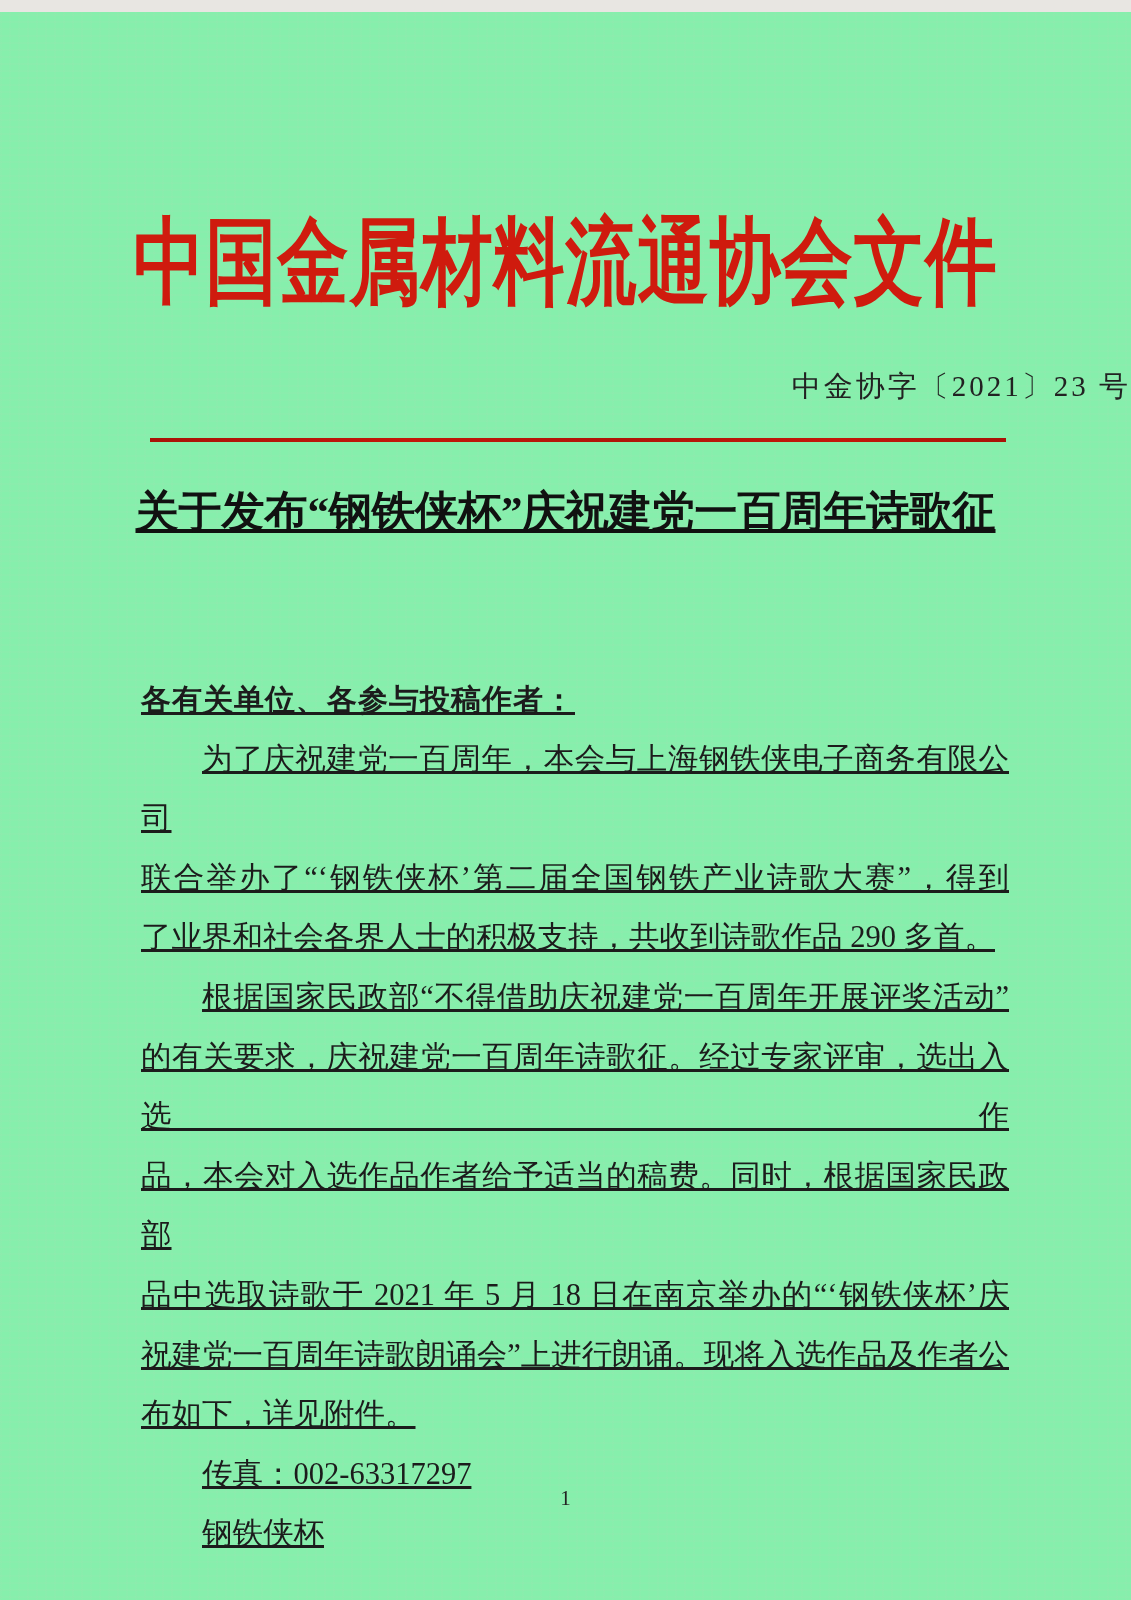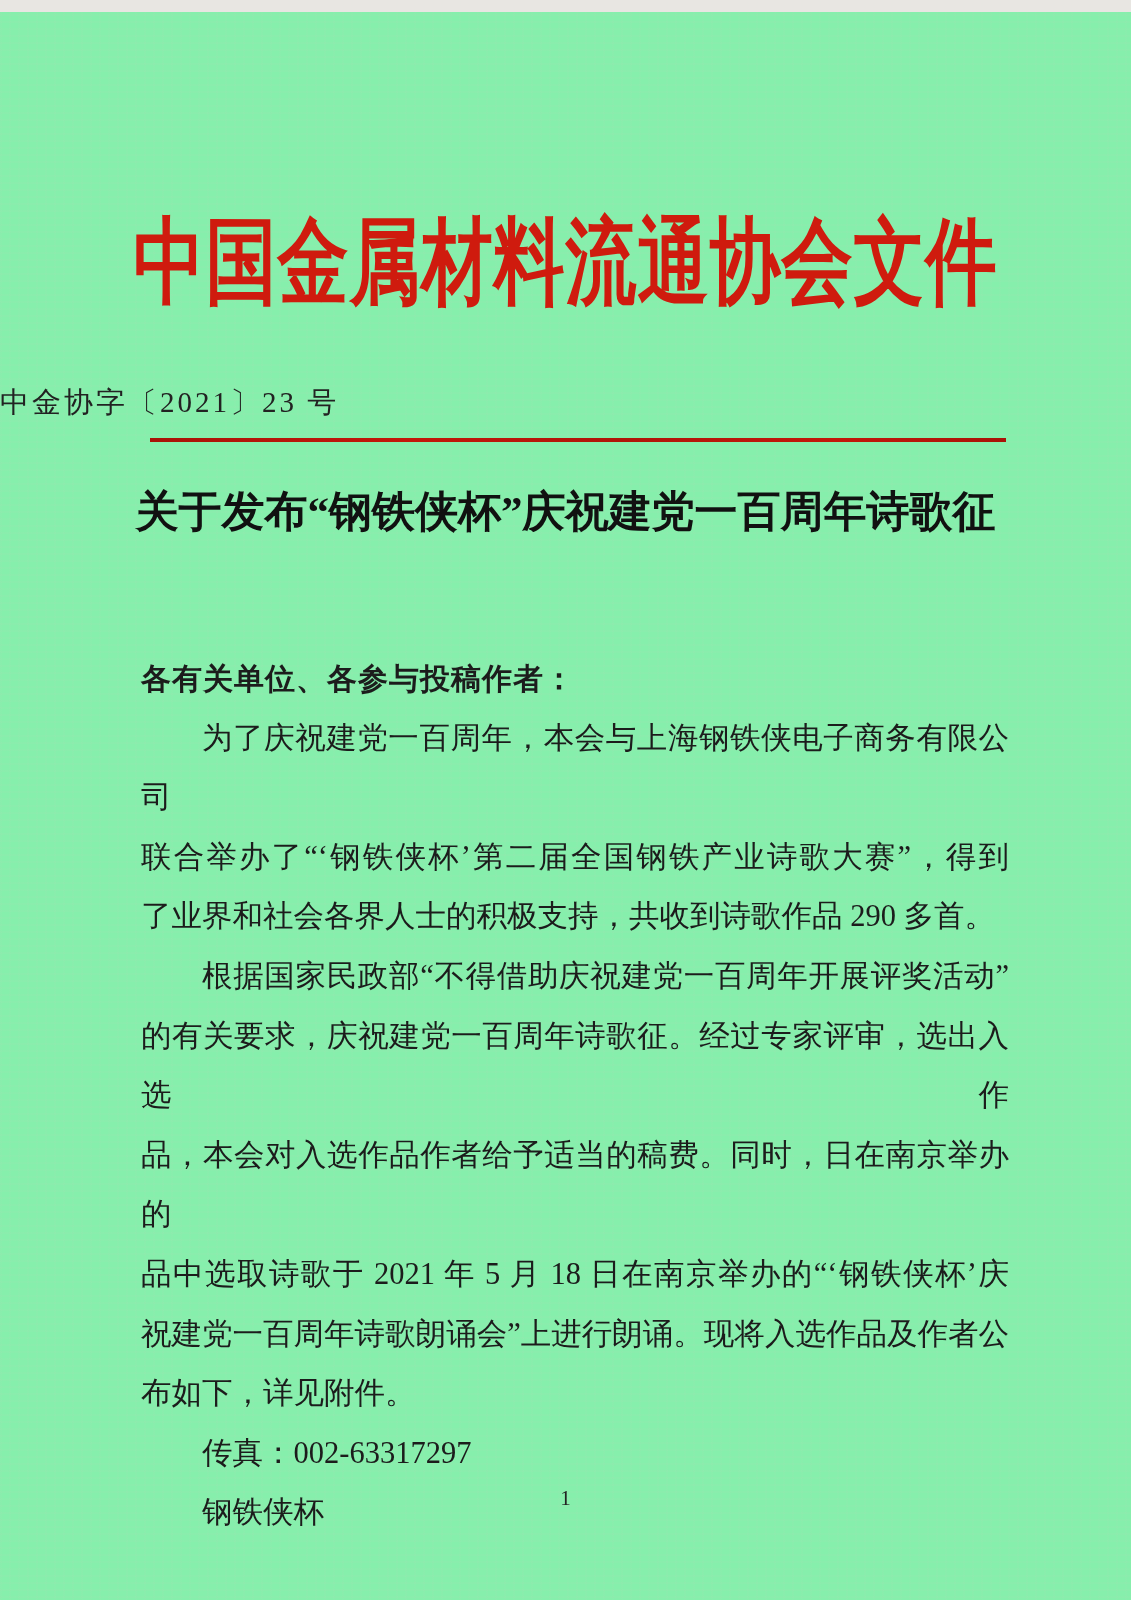--- a/index.html
+++ b/index.html
@@ -27,46 +27,46 @@
     text-align:center;
     font-weight:bold;
     font-size:71px;
     letter-spacing:1px;
     color:#cf1b0e;
     transform:scaleY(1.33);
     transform-origin:top center;
     white-space:nowrap;
   }
   .doc-number {
-    position:absolute; top:371px; left:0; width:100%;
-    text-align:left;
+    position:absolute; top:355px; left:0; width:100%;
+    text-align:right;
     font-size:29px;
     letter-spacing:3px;
     color:#222;
   }
   .red-line {
     position:absolute; top:426px; left:150px; width:856px; height:4px;
     background:linear-gradient(90deg,#a91207,#c4170b 30%,#b01408 55%,#c4170b 80%,#a91207);
   }
   .doc-title {
     position:absolute; top:459px; left:0; width:100%;
     text-align:center;
     font-weight:bold;
     font-size:43px;
     line-height:81px;
     color:#111;
     font-family:"Liberation Serif","DejaVu Serif",serif;
   }
   .body-block {
-    position:absolute; top:637px; left:141px; width:868px;
+    position:absolute; top:658px; left:141px; width:868px;
     font-size:30.5px;
     line-height:59.6px;
     color:#1c1c1c;
   }
-  .line { display:block; }
+  .line { display:block;text-decoration:underline; }
   .justify { text-align:justify; text-align-last:justify; }
   .indent { text-indent:61px; }
   .salutation {
     font-family:"Liberation Sans","DejaVu Sans",sans-serif;
     font-weight:bold;
     font-size:30px;
     letter-spacing:1px;
   }
   .contact-label {
     font-family:"Liberation Sans","DejaVu Sans",sans-serif;
@@ -97,21 +97,21 @@
   <div class="body-block">
 
     <span class="line salutation">各有关单位、各参与投稿作者：</span>
 
     <span class="line indent justify">为了庆祝建党一百周年，本会与上海钢铁侠电子商务有限公司</span>
     <span class="line justify">联合举办了“‘钢铁侠杯’第二届全国钢铁产业诗歌大赛”，得到</span>
     <span class="line">了业界和社会各界人士的积极支持，共收到诗歌作品 290 多首。</span>
 
     <span class="line indent justify">根据国家民政部“不得借助庆祝建党一百周年开展评奖活动”</span>
     <span class="line justify">的有关要求，庆祝建党一百周年诗歌征。经过专家评审，选出入选作</span>
-    <span class="line justify">品，本会对入选作品作者给予适当的稿费。同时，日在南京举办的</span>
+    <span class="line justify">品，本会对入选作品作者给予适当的稿费。同时，根据国家民政部</span>
     <span class="line justify">品中选取诗歌于 2021 年 5 月 18 日在南京举办的“‘钢铁侠杯’庆</span>
     <span class="line justify">祝建党一百周年诗歌朗诵会”上进行朗诵。现将入选作品及作者公</span>
     <span class="line">布如下，详见附件。</span>
 
 
     <span class="line indent">传真：002-63317297</span>
 
     <span class="line indent">钢铁侠杯</span>
   </div>
 

